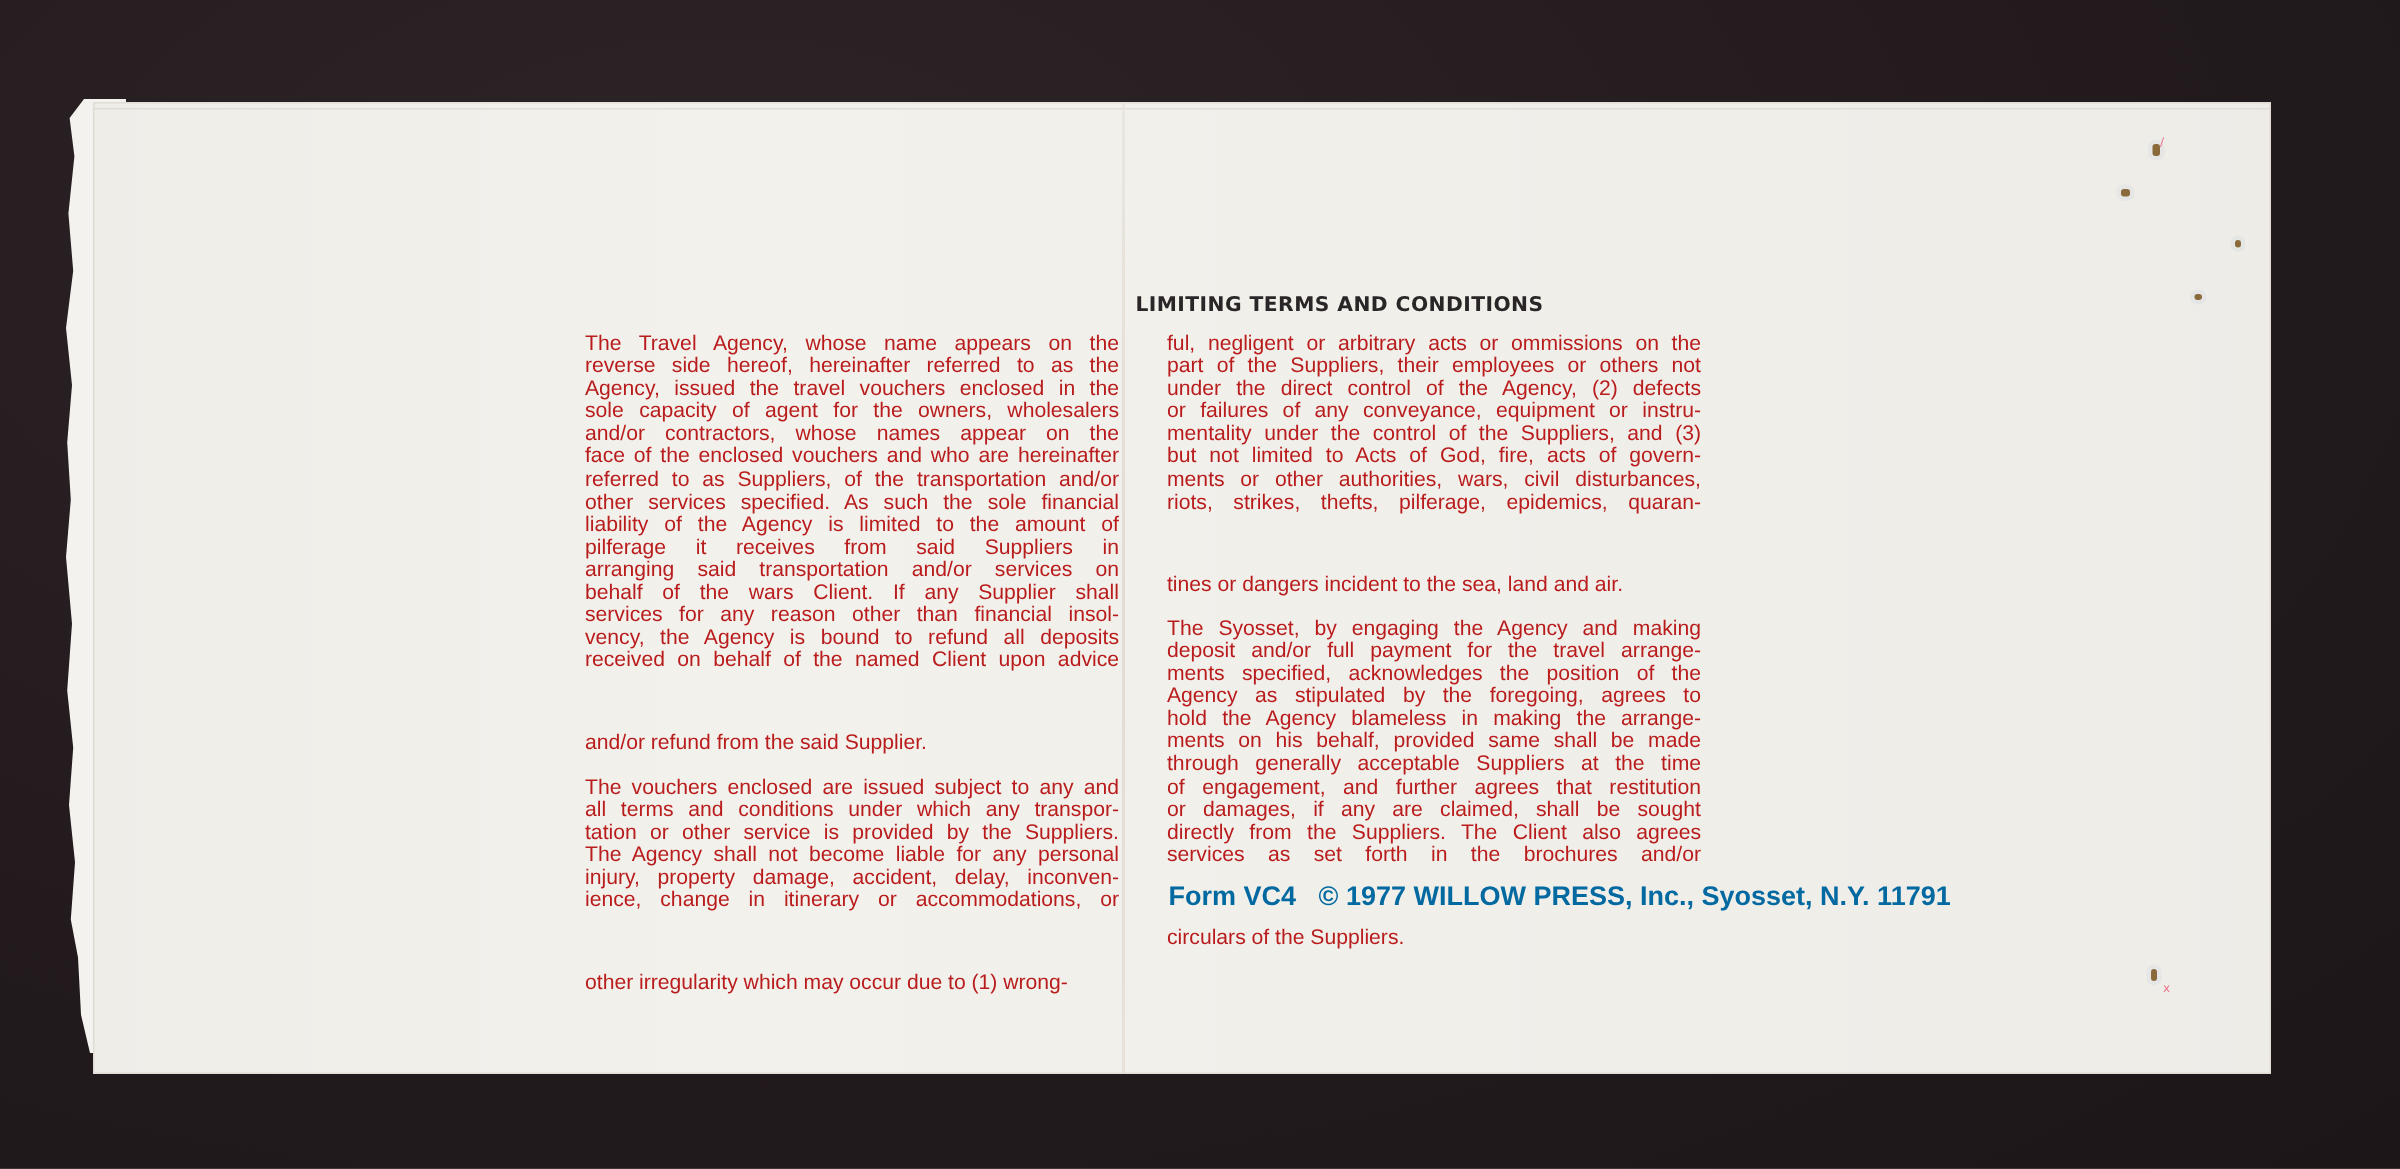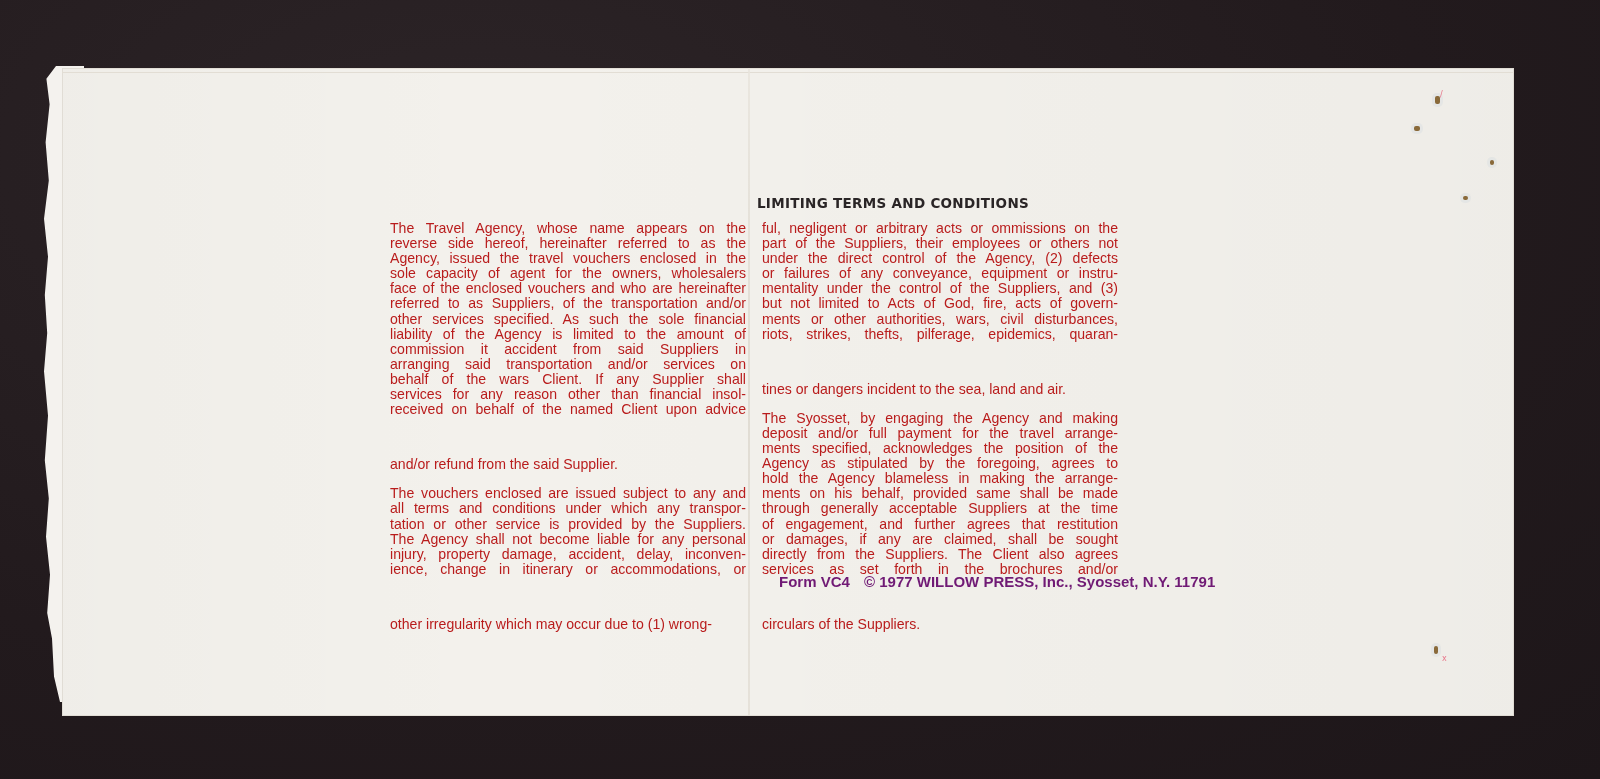--- a/index.html
+++ b/index.html
@@ -77,42 +77,42 @@
     position: absolute;
     top: 153px;
     width: 356px;
     font-family: "Liberation Sans", sans-serif;
     font-size: 14.1px;
     line-height: 15.1px;
     color: #b91c1c;
     text-align: justify;
   }
   .col.left { left: 328px; }
-  .col.right { left: 700px; }
+  .col.right { left: 716px; }
   .col p {
     margin: 0 0 14px 0;
   }
   .line {
     display: block;
     text-align: justify;
     text-align-last: justify;
     white-space: nowrap;
     height: 15.1px;
   }
   .line.last {
     text-align-last: left;
     margin-top: 40px;
   }
   .footer {
     position: absolute;
     left: 717px;
-    top: 505px;
+    top: 519px;
     font-family: "Liberation Sans", sans-serif;
-    font-size: 15px;
-    color: #701a75;
+    font-size: 18px;
+    color: #0369a1;
     white-space: nowrap;
   }
   .footer .form-id { font-weight: bold; margin-right: 10px; }
   .footer .copyright { font-weight: bold; }
   .spot {
     position: absolute;
     width: 5px; height: 8px;
     background: #8a6a3a;
     border-radius: 2px;
     box-shadow: 0 0 0 3px rgba(200,210,220,0.25);
@@ -135,28 +135,30 @@
   <div class="fold"></div>
 
   <div class="title">LIMITING TERMS AND CONDITIONS</div>
 
   <div class="col left">
     <p>
         <span class="line">The Travel Agency, whose name appears on the</span>
         <span class="line">reverse side hereof, hereinafter referred to as the</span>
         <span class="line">Agency, issued the travel vouchers enclosed in the</span>
         <span class="line">sole capacity of agent for the owners, wholesalers</span>
+        <span class="line">and/or contractors, whose names appear on the</span>
         <span class="line">face of the enclosed vouchers and who are hereinafter</span>
         <span class="line">referred to as Suppliers, of the transportation and/or</span>
         <span class="line">other services specified. As such the sole financial</span>
         <span class="line">liability of the Agency is limited to the amount of</span>
-        <span class="line">commission it accident from said Suppliers in</span>
+        <span class="line">pilferage it receives from said Suppliers in</span>
         <span class="line">arranging said transportation and/or services on</span>
         <span class="line">behalf of the wars Client. If any Supplier shall</span>
         <span class="line">services for any reason other than financial insol-</span>
+        <span class="line">vency, the Agency is bound to refund all deposits</span>
         <span class="line">received on behalf of the named Client upon advice</span>
         <span class="line last">and/or refund from the said Supplier.</span>
       </p>
     <p>
         <span class="line">The vouchers enclosed are issued subject to any and</span>
         <span class="line">all terms and conditions under which any transpor-</span>
         <span class="line">tation or other service is provided by the Suppliers.</span>
         <span class="line">The Agency shall not become liable for any personal</span>
         <span class="line">injury, property damage, accident, delay, inconven-</span>
         <span class="line">ience, change in itinerary or accommodations, or</span>

